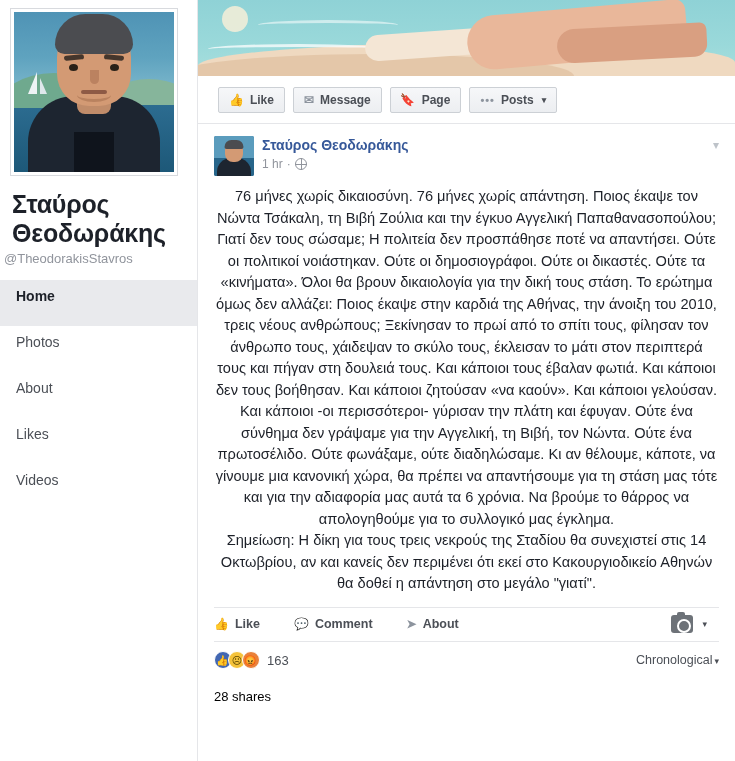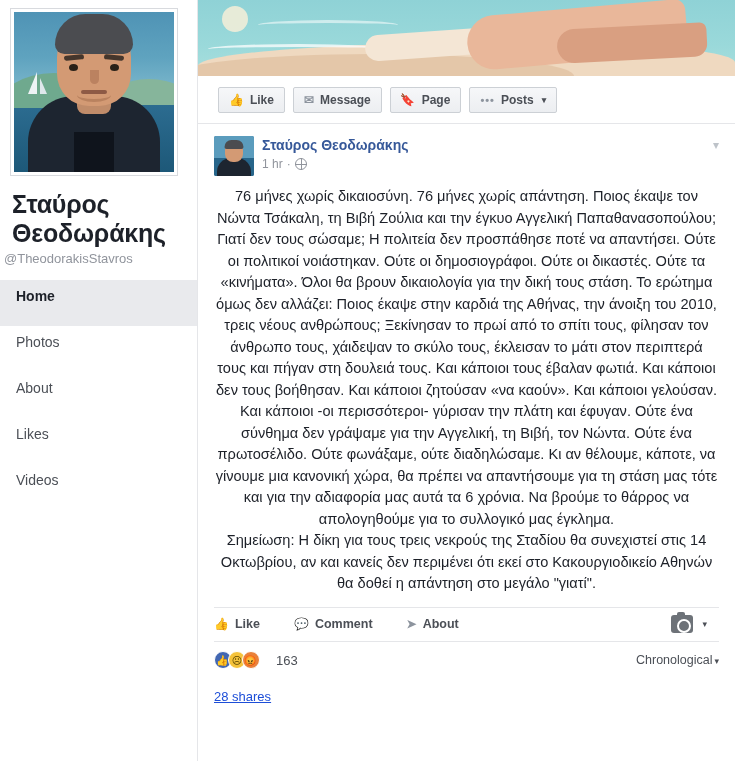--- a/index.html
+++ b/index.html
@@ -369,33 +369,32 @@
   .reax {
     width: 18px; height: 18px; border-radius: 50%;
     display: inline-flex; align-items: center; justify-content: center;
     font-size: 10px; color: #fff; border: 1.5px solid #fff;
     margin-right: -4px;
   }
   .reax.like { background: #4267b2; }
   .reax.sad  { background: #f5c33b; color: #5a4500; }
   .reax.angry{ background: #e9813a; }
   .reax-count {
-    margin-left: 20px;
+    margin-left: 11px;
     font-size: 13px; color: #4b4f56;
   }
   .chronological {
     position: absolute; right: 0; top: 50%; transform: translateY(-50%);
     font-size: 12.5px; color: #4b4f56; cursor: pointer;
   }
 
   .shares {
     font-size: 13px;
-    color: #1d4ed8;
+    color: #000000;
     padding: 10px 0 14px 0;
-    text-decoration: underline;
   }
 
   
   #scrollbar {
     position: absolute; right: 0; top: 0; bottom: 0; width: 0px;
   }
 </style>
 </head>
 <body>
 

